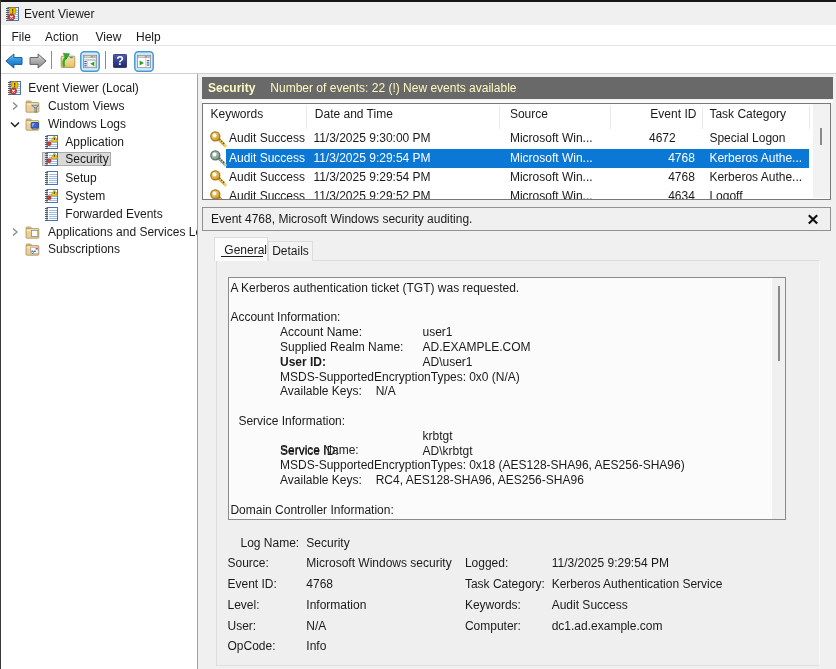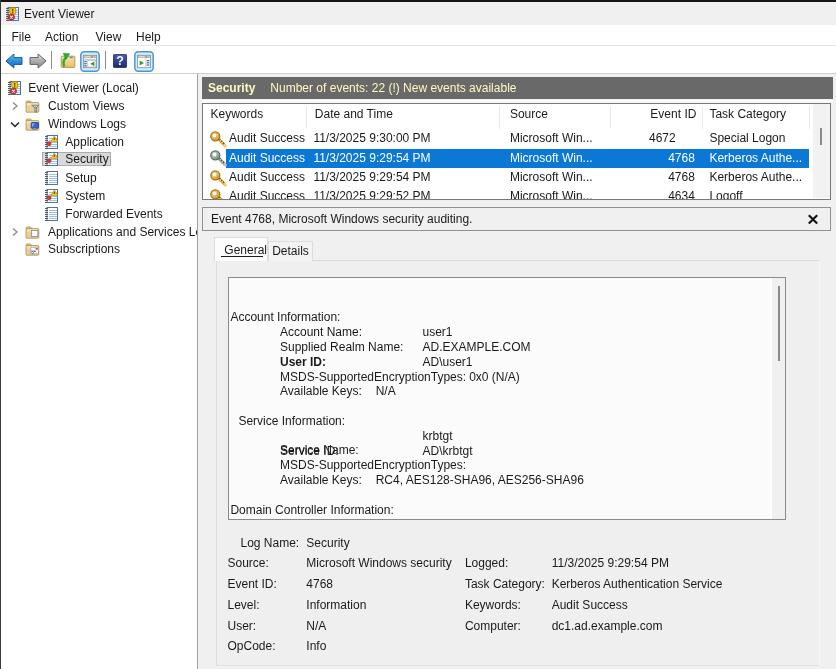--- a/index.html
+++ b/index.html
@@ -454,37 +454,39 @@
   <div class="abs" style="left:806.5px; top:211px; width:16px; height:16px; font-weight:bold; font-size:15.5px; color:#111;">✕</div>
 
   <div class="abs tabpage"></div>
   <div class="abs tabGen">General</div>
   <div class="abs" style="left:220.5px; top:256.4px; width:42px; height:1px; background:#1c1c1c;"></div>
   <div class="abs tabDet">Details</div>
 
   <div class="abs textbox" id="boxArea">
     <div style="position:absolute; left:541.5px; top:0; width:15px; height:241px; background:#f0f0f0; border-left:1.5px solid #fff;"></div>
     <div style="position:absolute; left:548.8px; top:7.7px; width:2.2px; height:75.5px; background:#8a8a8a;"></div>
+    <div class="bl" style="left:1.4px; top:2.8px;">A Kerberos authentication ticket (TGT) was requested.</div>
     <div class="bl" style="left:1.4px; top:32.4px;">Account Information:</div>
     <div class="bl" style="left:51px; top:47.2px;">Account Name:</div>
       <div class="bl" style="left:193.5px; top:47.2px;">user1</div>
     <div class="bl" style="left:51px; top:62.0px;">Supplied Realm Name:</div>
       <div class="bl" style="left:193.5px; top:62.0px;">AD.EXAMPLE.COM</div>
     <div class="bl" style="left:51px; top:76.8px;font-weight:bold;">User ID:</div>
       <div class="bl" style="left:193.5px; top:76.8px;">AD\user1</div>
     <div class="bl" style="left:51px; top:91.6px;">MSDS-SupportedEncryptionTypes:</div>
       <div class="bl" style="left:240.2px; top:91.6px;">0x0 (N/A)</div>
     <div class="bl" style="left:51px; top:106.4px;">Available Keys:</div>
       <div class="bl" style="left:146.7px; top:106.4px;">N/A</div>
     <div class="bl" style="left:1.4px; top:136.0px;padding-left:8px;">Service Information:</div>
     <div class="bl" style="left:51px; top:165px;">Service Name:</div>
       <div class="bl" style="left:193.5px; top:150.8px;">krbtgt</div>
     <div class="bl" style="left:51px; top:165.6px;">Service ID:</div>
       <div class="bl" style="left:193.5px; top:165.6px;">AD\krbtgt</div>
     <div class="bl" style="left:51px; top:180.4px;">MSDS-SupportedEncryptionTypes:</div>
+      <div class="bl" style="left:240.2px; top:180.4px;">0x18 (AES128-SHA96, AES256-SHA96)</div>
     <div class="bl" style="left:51px; top:195.2px;">Available Keys:</div>
       <div class="bl" style="left:146.7px; top:195.2px;">RC4, AES128-SHA96, AES256-SHA96</div>
     <div class="bl" style="left:1.4px; top:224.8px;">Domain Controller Information:</div>
   </div>
 
   <div id="fields">
     <div class="abs fl" style="left:227.5px; top:535.7px;margin-left:13px;">Log Name:</div>
     <div class="abs fl" style="left:306.3px; top:535.7px;">Security</div>
     <div class="abs fl" style="left:227.5px; top:556.4px;">Source:</div>
     <div class="abs fl" style="left:306.3px; top:556.4px;">Microsoft Windows security</div>

